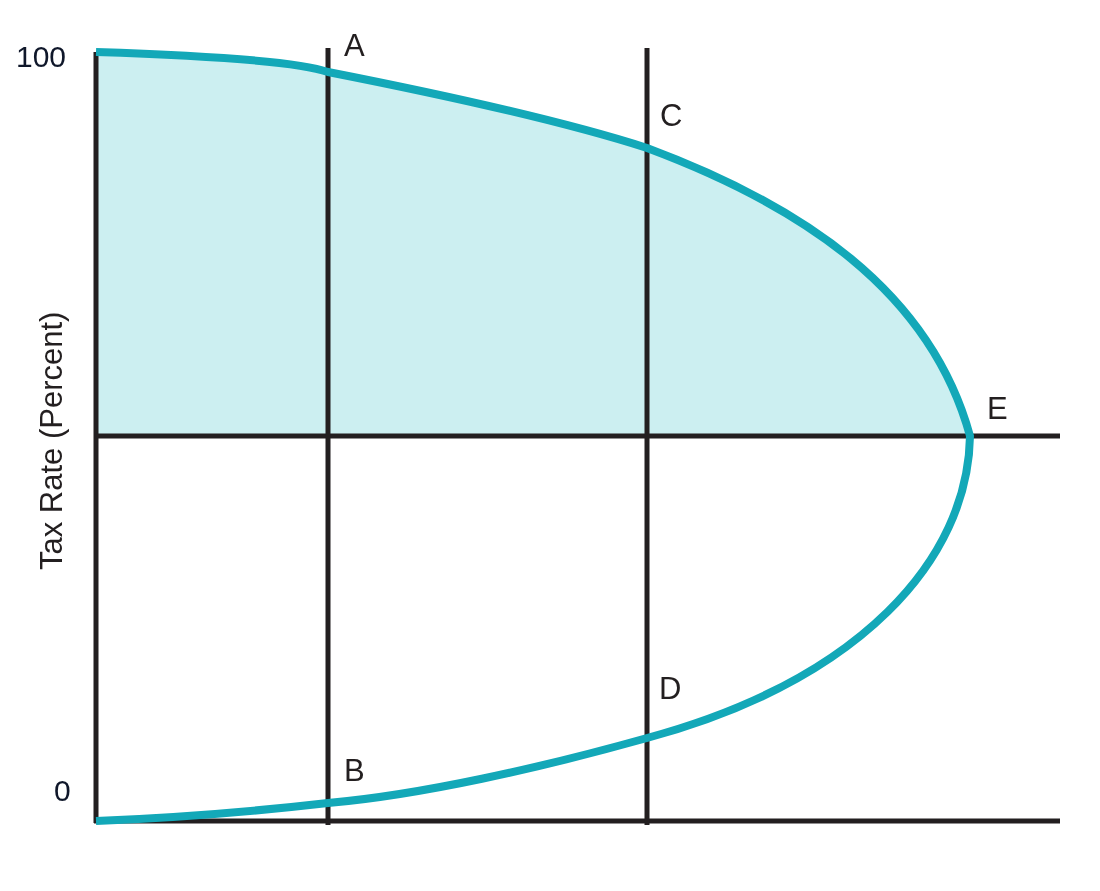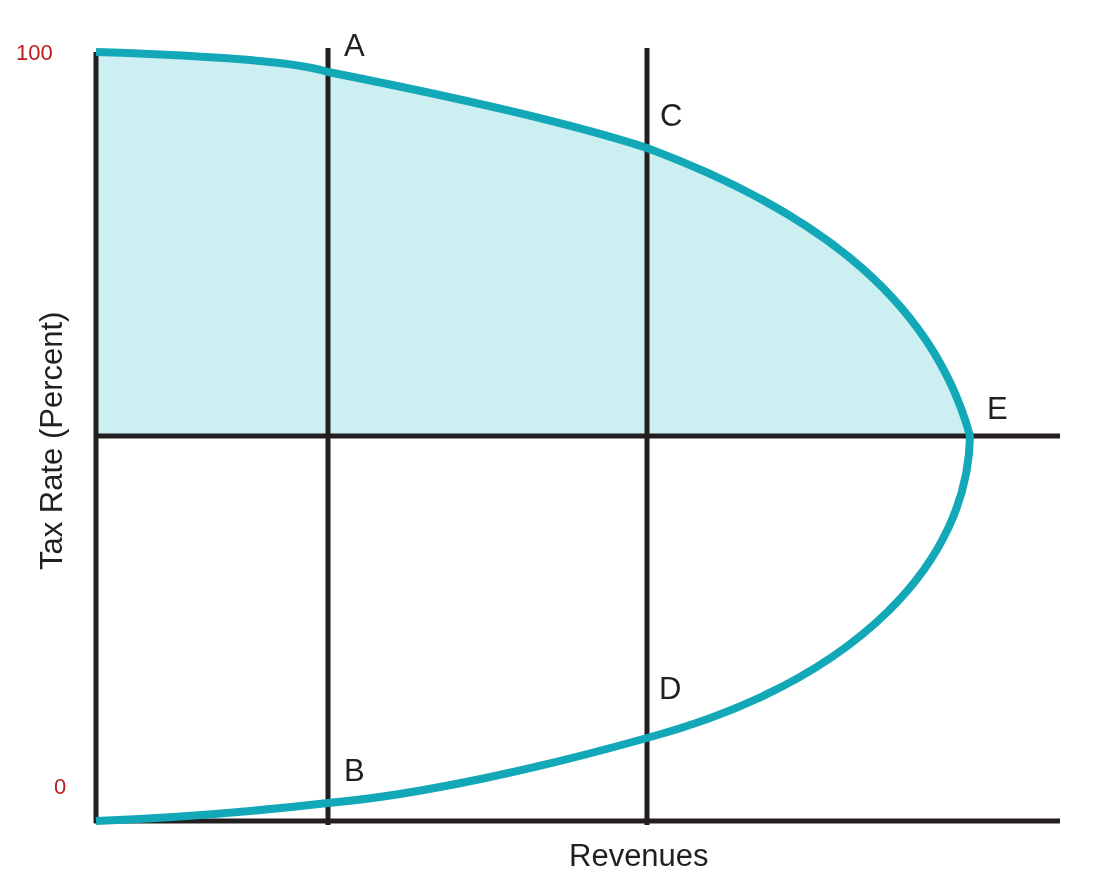--- a/index.html
+++ b/index.html
@@ -6,21 +6,21 @@
     body { width: 1100px; height: 891px; position: relative; overflow: hidden; }
     .chart-wrap { position: absolute; left: 0; top: 0; width: 1100px; height: 891px; }
     svg { position: absolute; left: 0; top: 0; }
     .label {
       position: absolute;
       font-family: "Liberation Sans", "DejaVu Sans", sans-serif;
       color: #231f20;
       line-height: 1;
       white-space: nowrap;
     }
-    .tick { font-size: 22px; color: #b91c1c; }
+    .tick { font-size: 30px; color: #0f172a; }
     .pt { font-size: 31px; }
     .axis-title { font-size: 31px; }
     .ylabel {
       transform-origin: left top;
       transform: rotate(-90deg);
     }
   </style>
 </head>
 <body>
 
@@ -41,15 +41,14 @@
 
   <span class="label tick" style="left:16px; top:42px;">100</span>
   <span class="label tick" style="left:54px; top:776px;">0</span>
 
   <span class="label pt" style="left:344px; top:30px;">A</span>
   <span class="label pt" style="left:660px; top:100px;">C</span>
   <span class="label pt" style="left:987px; top:393px;">E</span>
   <span class="label pt" style="left:659px; top:673px;">D</span>
   <span class="label pt" style="left:344px; top:755px;">B</span>
 
-  <span class="label axis-title" style="left:569px; top:840px;">Revenues</span>
   <span class="label axis-title ylabel" style="left:36px; top:570px;">Tax Rate (Percent)</span>
 </div>
 
 </body></html>

